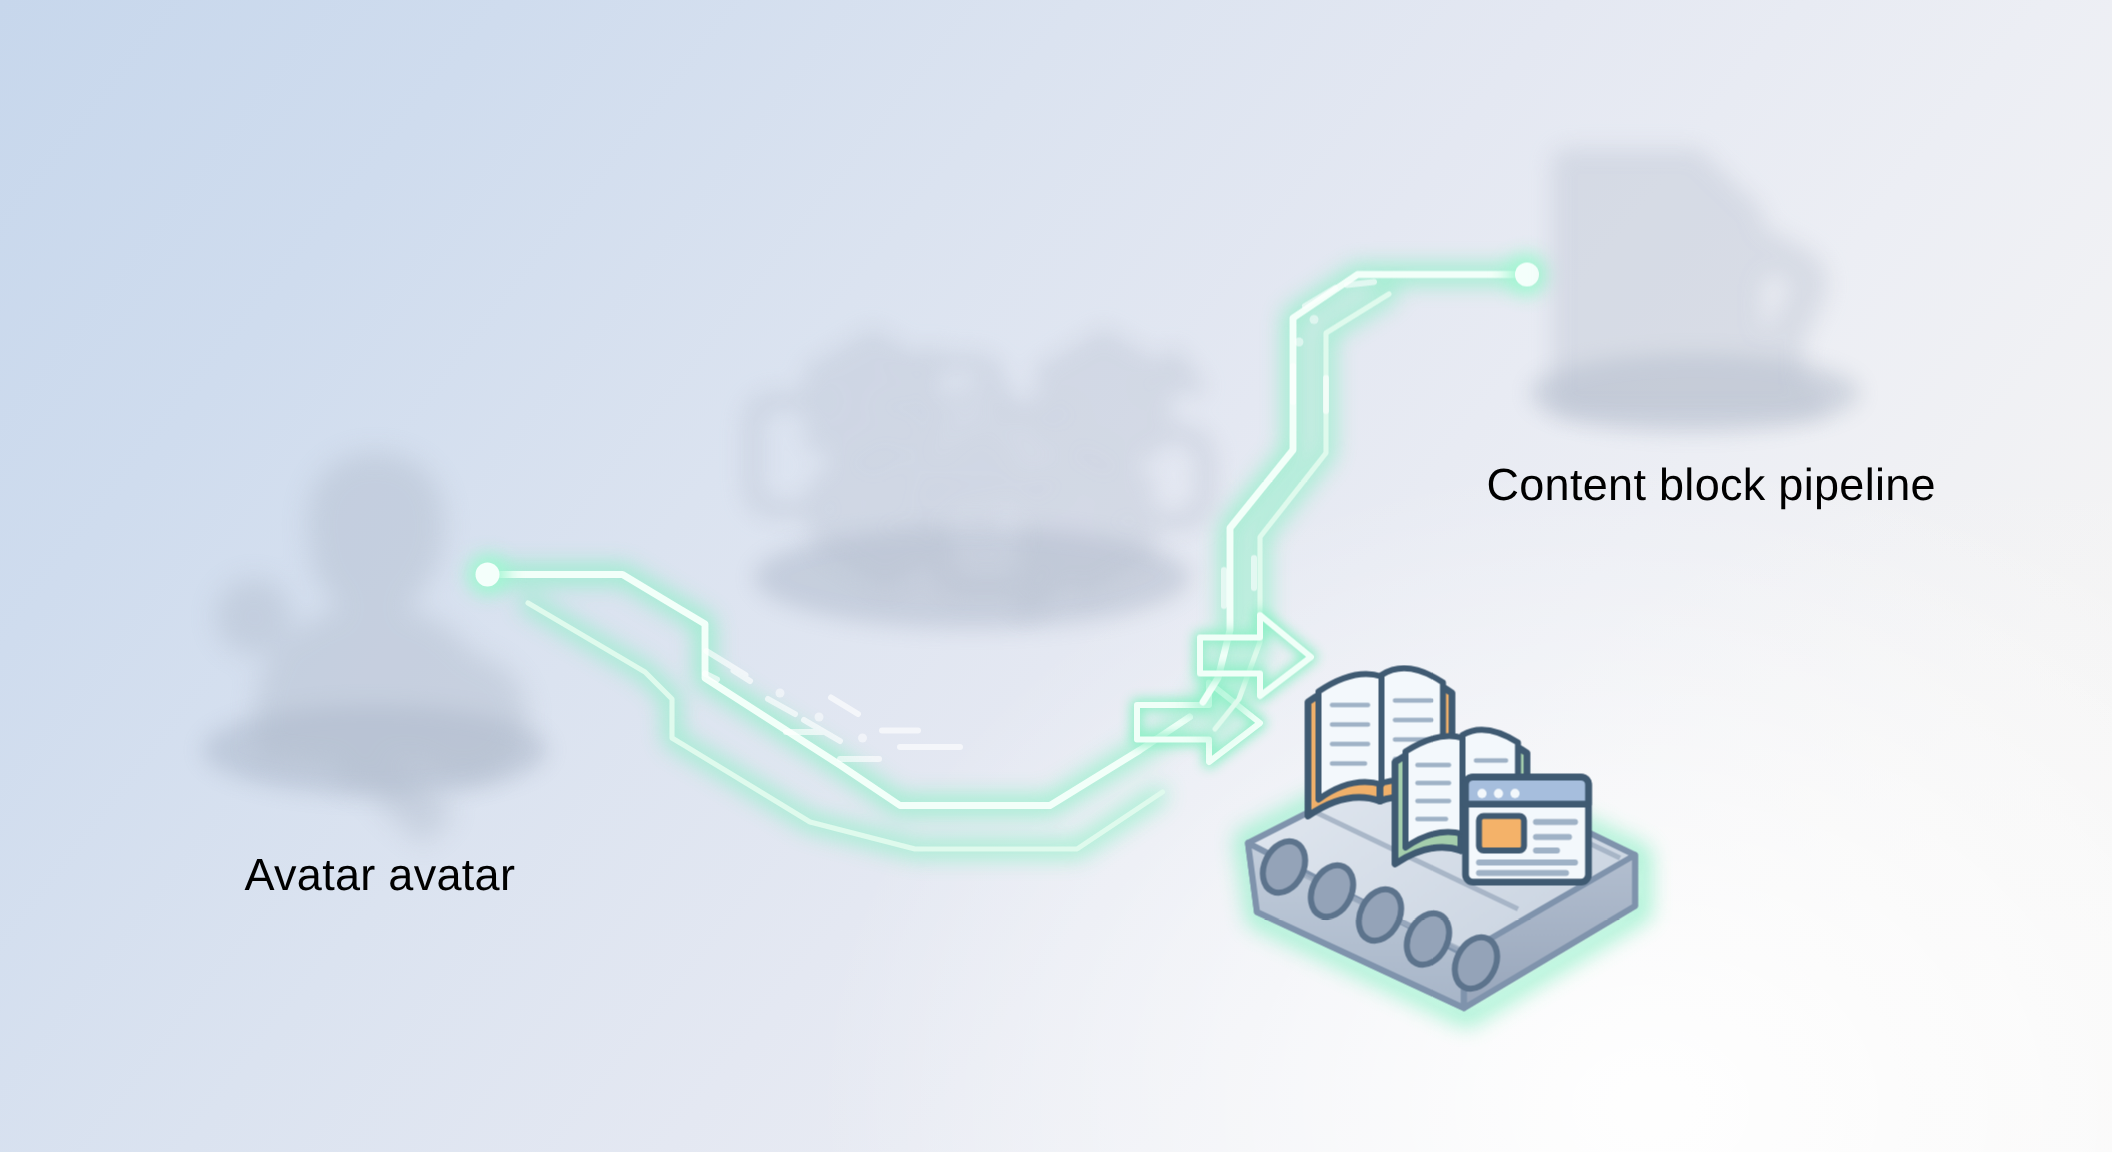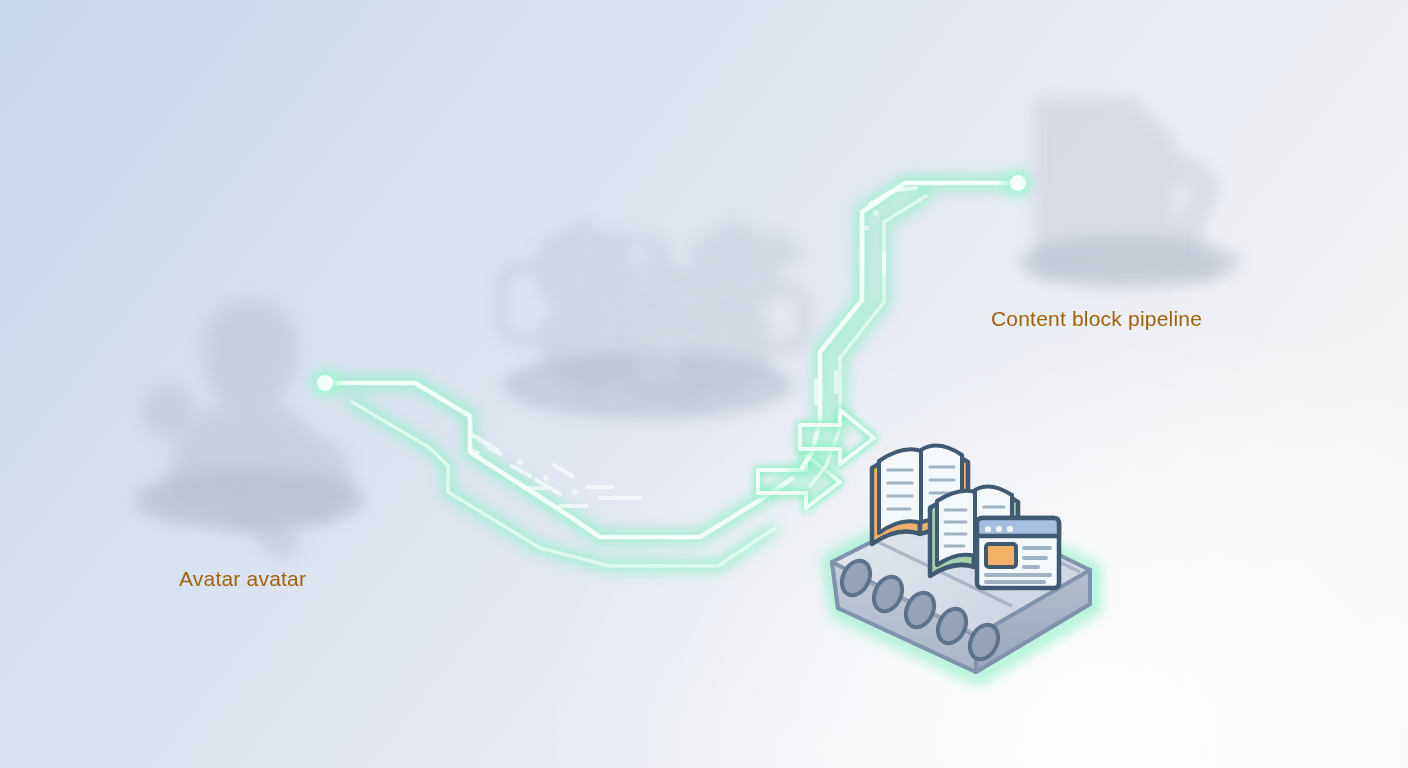--- a/index.html
+++ b/index.html
@@ -23,27 +23,27 @@
       linear-gradient(128deg, #c7d7ec 0%, #cfdcee 17%, #dbe3f0 36%, #e4e8f2 52%, #eceef4 68%, #f3f3f4 84%, #f6f5f4 100%);
   }
   .vec {
     position: absolute;
     inset: 0;
     width: 1408px;
     height: 768px;
   }
   .label {
     position: absolute;
-    color: #a16207;
-    font-size: 21px;
+    color: #000000;
+    font-size: 30px;
     letter-spacing: 0.2px;
     white-space: nowrap;
     user-select: none;
   }
-  #label-avatar { left: 179px; top: 567px; }
+  #label-avatar { left: 163px; top: 567px; }
   #label-pipeline { left: 991px; top: 307px; }
 </style>
 </head>
 <body>
 
 <div id="stage">
 
   <div id="bg-layer"></div>
 
   <svg class="vec" viewBox="0 0 1408 768">

